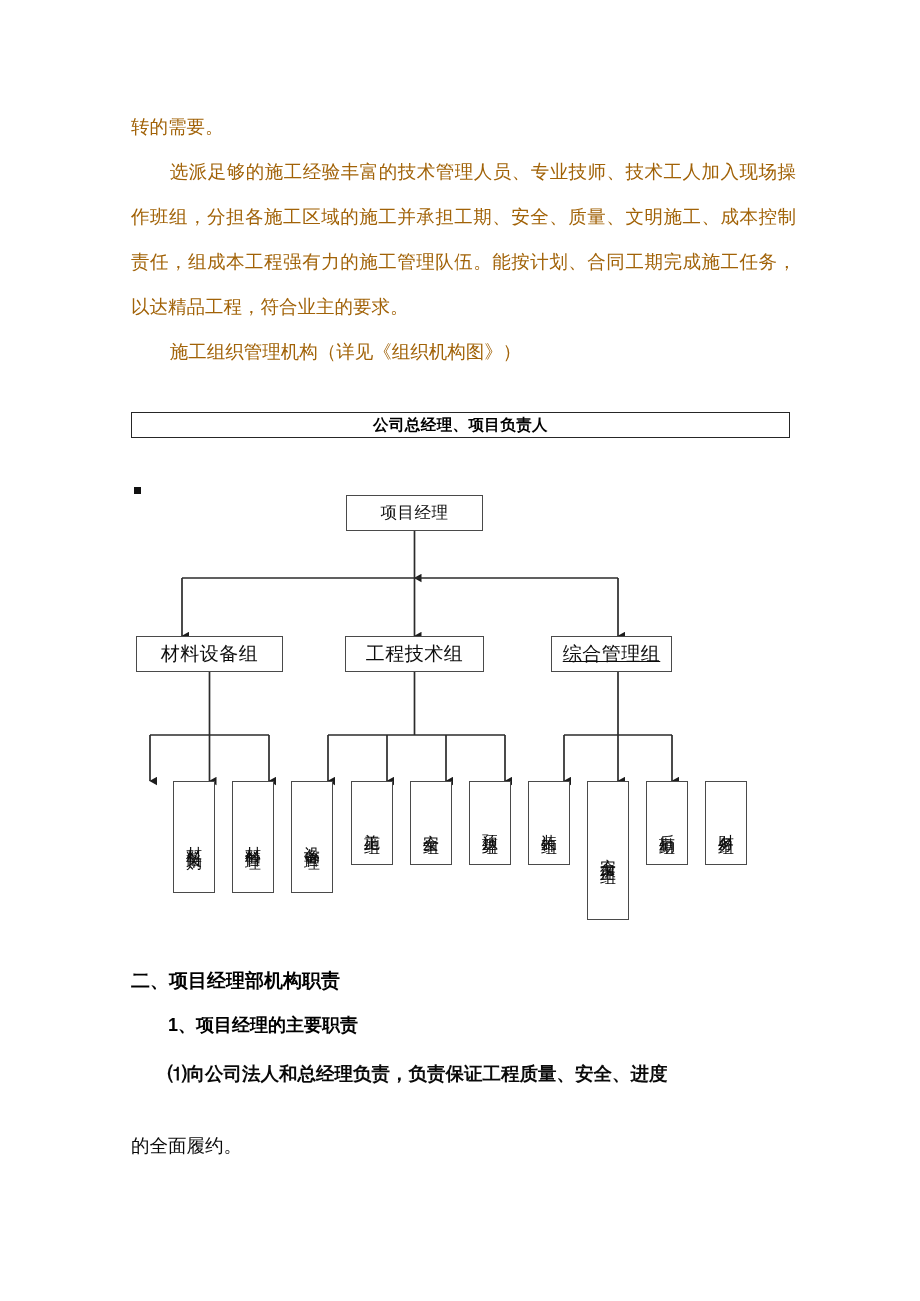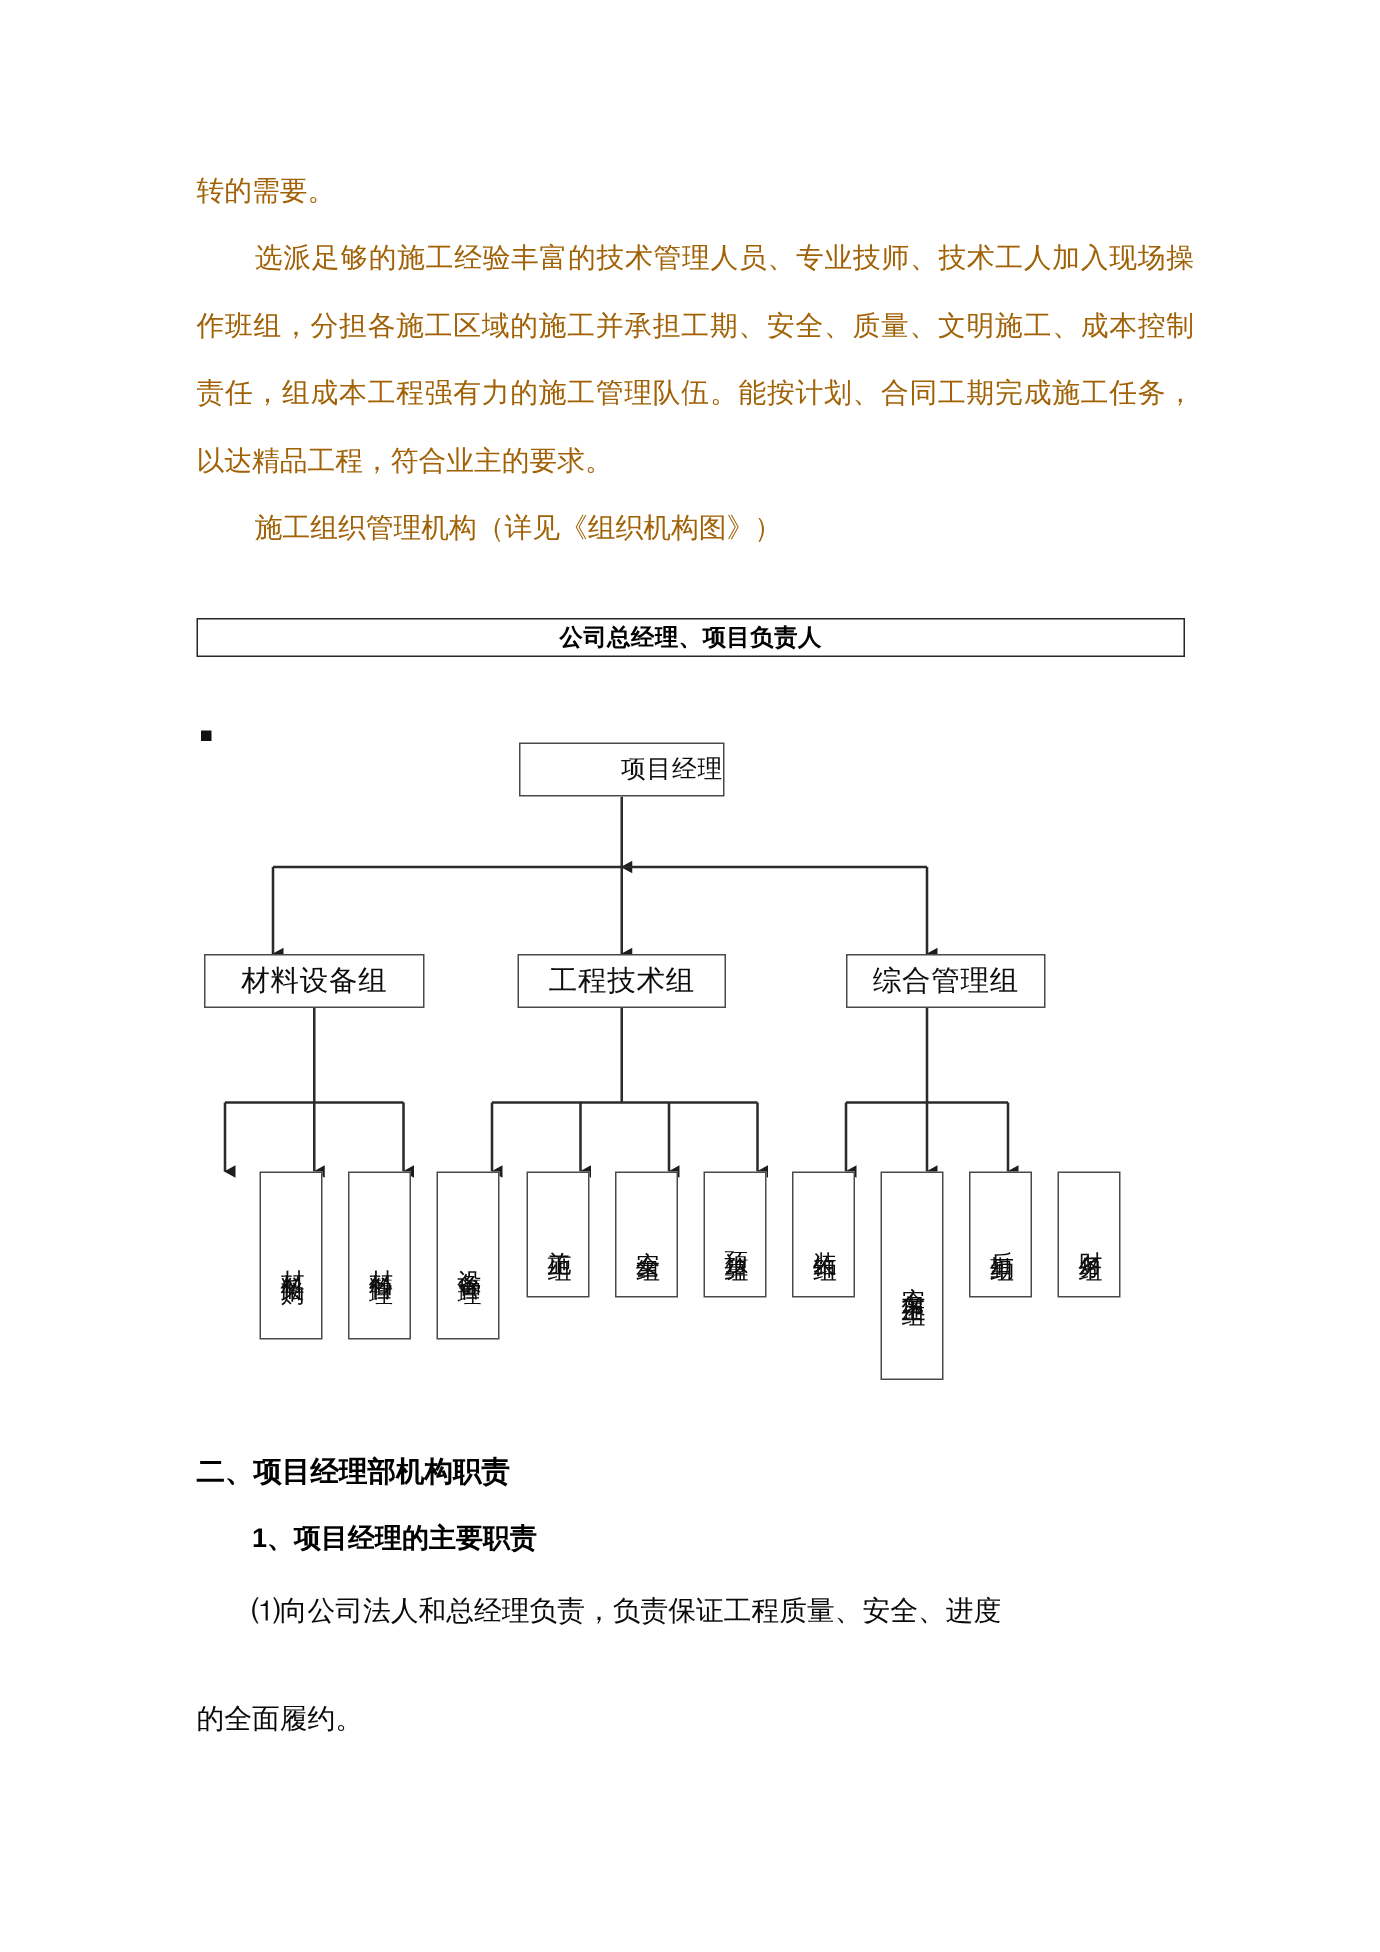--- a/index.html
+++ b/index.html
@@ -81,21 +81,20 @@
     border: 1.3px solid #4a4a4a;
     background: #ffffff;
     display: flex;
     align-items: center;
     justify-content: center;
     color: #0d0d0d;
   }
   .node.lvl1 {
     font-size: 16.5px;
     letter-spacing: 0.5px;
-    justify-content: flex-end;
   }
   .node.lvl2 {
     font-size: 19px;
     letter-spacing: 0.5px;
   }
   .node.leaf {
     font-size: 16px;
     line-height: 26px;
     text-align: center;
     writing-mode: vertical-rl;
@@ -177,21 +176,21 @@
   <div class="node lvl1" style="left:346px; top:495px; width:137px; height:36px;">
     <span>项目经理</span>
   </div>
 
   <div class="node lvl2" style="left:136px; top:636px; width:147px; height:36px;">
     <span>材料设备组</span>
   </div>
   <div class="node lvl2" style="left:345px; top:636px; width:139px; height:36px;">
     <span>工程技术组</span>
   </div>
-  <div class="node lvl2" style="left:564px; top:636px; width:133px; height:36px;">
+  <div class="node lvl2" style="left:551px; top:636px; width:121px; height:36px;text-decoration:underline;">
     <span>综合管理组</span>
   </div>
 
   <div class="node leaf" style="left:173px; top:781px; width:42px; height:112px;">
     <span>材料采购</span>
   </div>
   <div class="node leaf" style="left:232px; top:781px; width:42px; height:112px;">
     <span>材料管理</span>
   </div>
   <div class="node leaf" style="left:291px; top:781px; width:42px; height:112px;">
@@ -216,17 +215,17 @@
     <span>后勤组</span>
   </div>
   <div class="node leaf" style="left:705px; top:781px; width:42px; height:84px;">
     <span>财务组</span>
   </div>
 
   <div class="h-sec" style="left:131px; top:968px;">二、项目经理部机构职责</div>
 
   <div class="h-sec" style="left:168px; top:1013px; font-size:18px;">1、项目经理的主要职责</div>
 
-  <div class="p-sec" style="left:168px; top:1061px;">⑴向公司法人和总经理负责，负责保证工程质量、安全、进度</div>
+  <div class="p-sec" style="left:168px; top:1061px;font-weight:bold;">⑴向公司法人和总经理负责，负责保证工程质量、安全、进度</div>
 
   <div class="p-sec" style="left:131px; top:1117px;margin-top:16px;">的全面履约。</div>
 
 </div>
 
 </body></html>

